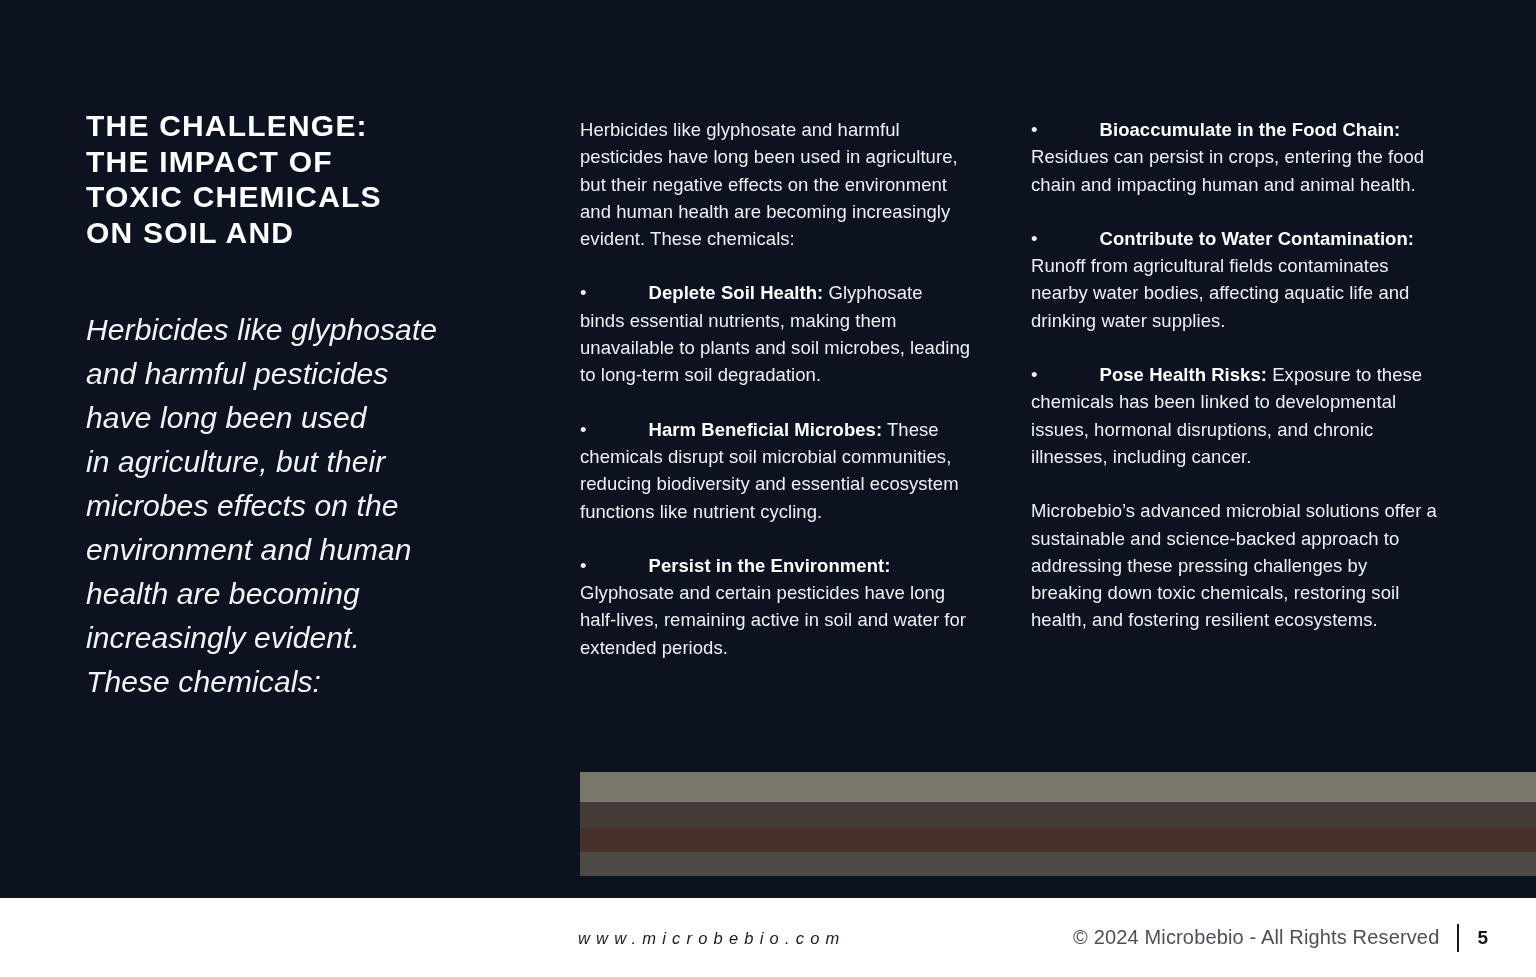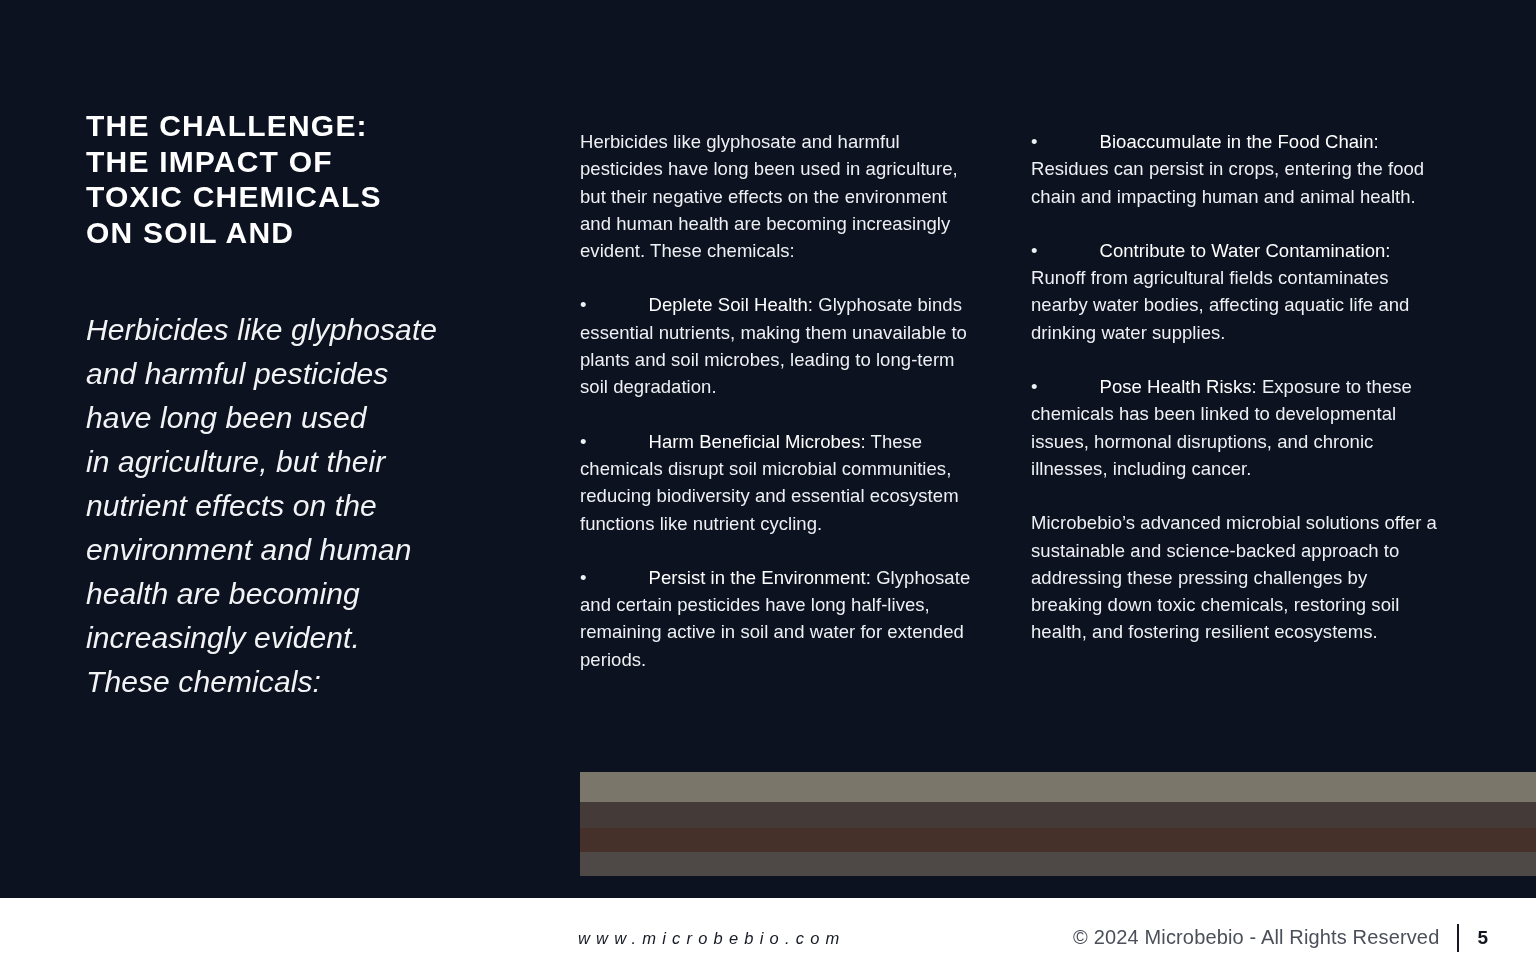--- a/index.html
+++ b/index.html
@@ -77,27 +77,27 @@
     margin: 58px 0 0 0;
     letter-spacing: 0.1px;
   }
   .lead .ll { display: block; white-space: nowrap; font-style: italic; }
 
   
   .body-p {
     color: #eef0f3;
     font-size: 18.5px;
     line-height: 27.3px;
-    margin: 16px 0 27px 0;
+    margin: 4px 0 27px 0;
     letter-spacing: 0.05px;
   }
   .body-p:last-child { margin-bottom: 0; }
 
   .body-p b {
-    font-weight: 400;
+    font-weight: 700;
     color: #ffffff;
   }
 
   .bullet-tab {
     display: inline-block;
     width: 62px;
   }
   .bullet-dot {
     display: inline-block;
   }
@@ -184,21 +184,21 @@
         <span class="hl">THE IMPACT OF</span>
         <span class="hl">TOXIC CHEMICALS</span>
         <span class="hl">ON SOIL AND</span>
       </h1>
 
       <p class="lead">
         <span class="ll">Herbicides like glyphosate</span>
         <span class="ll">and harmful pesticides</span>
         <span class="ll">have long been used</span>
         <span class="ll">in agriculture, but their</span>
-        <span class="ll">nutrient effects on the</span>
+        <span class="ll">microbes effects on the</span>
         <span class="ll">environment and human</span>
         <span class="ll">health are becoming</span>
         <span class="ll">increasingly evident.</span>
         <span class="ll">These chemicals:</span>
       </p>
 
     </div>
 
     <div class="col-mid">
 

